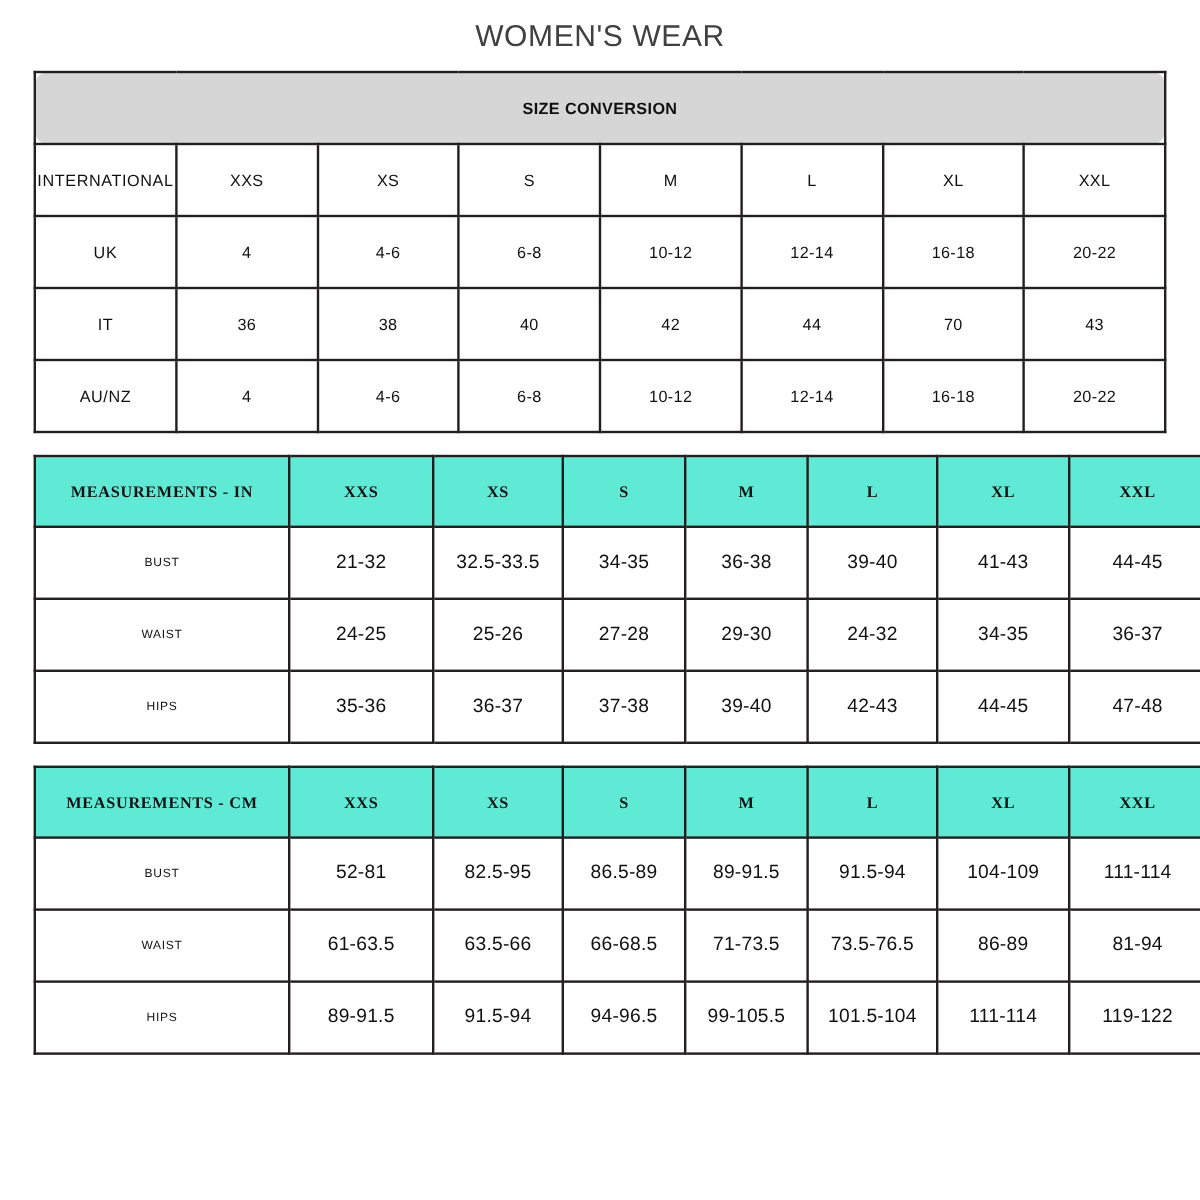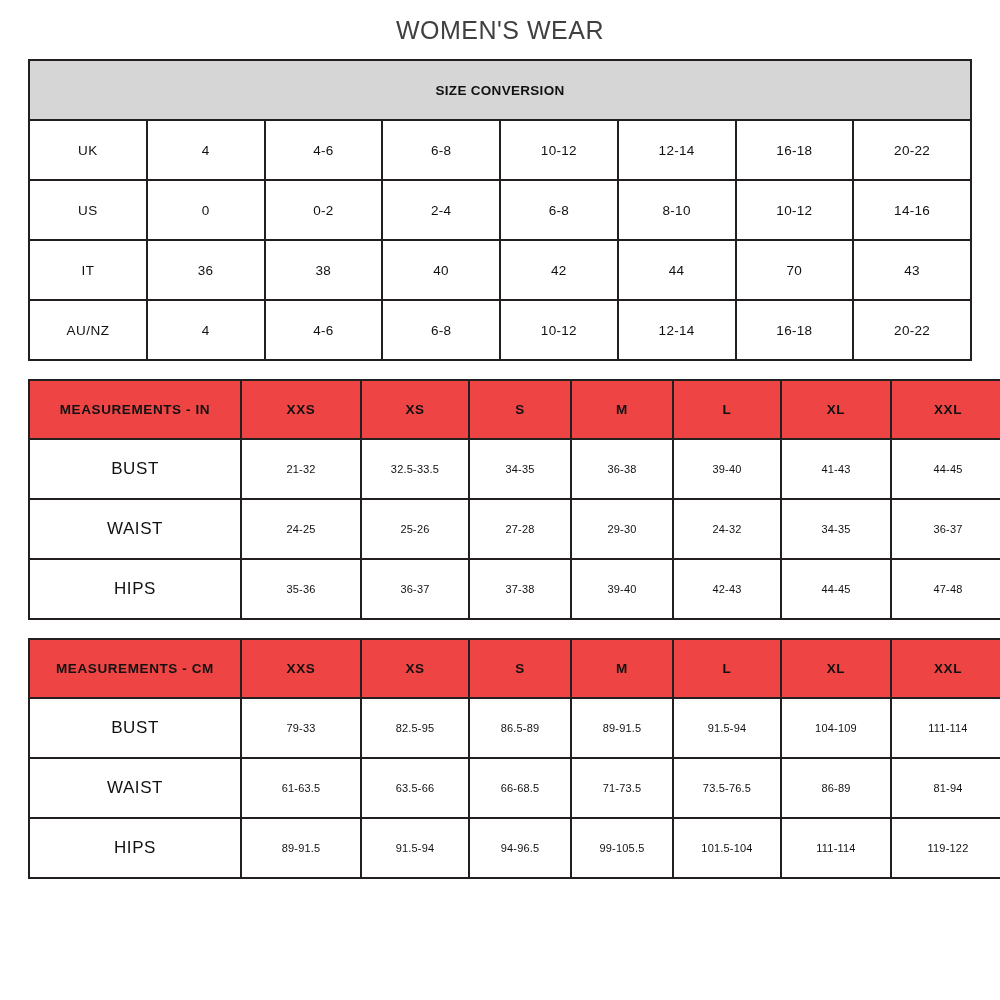--- a/index.html
+++ b/index.html
@@ -39,93 +39,95 @@
     border: 2px solid #231f20;
   }
   .banner {
     background: #d6d6d6;
     text-align: center;
     font-weight: bold;
     font-size: 13.5px;
     letter-spacing: 0.6px;
     height: 48px;
     vertical-align: middle;
+    border-radius: 11px;
   }
   .conversion td {
     height: 56px;
     text-align: center;
     vertical-align: middle;
     font-size: 13.5px;
     letter-spacing: 0.3px;
   }
   .conversion td.rowhead {
     font-size: 13.5px;
     letter-spacing: 0.5px;
   }
   .meas {
     margin-top: 18px;
   }
   .meas th {
-    background: #ef4444;
+    background: #5eead4;
     height: 55px;
     font-size: 13.5px;
     font-weight: bold;
     letter-spacing: 0.6px;
     text-align: center;
     vertical-align: middle;
+    font-family: Liberation Serif, serif;
   }
   .meas th.label-col {
     text-align: center;
   }
   .meas td {
     height: 56px;
     text-align: center;
     vertical-align: middle;
-    font-size: 11px;
+    font-size: 16px;
     letter-spacing: 0.2px;
   }
   .meas td.rowhead {
-    font-size: 17px;
+    font-size: 10px;
     letter-spacing: 0.6px;
   }
 </style>
 </head>
 <body>
 
 <div class="page">
 
   <h1 class="page-title">WOMEN'S WEAR</h1>
 
   <table class="conversion">
     <tbody>
       <tr>
         <td class="banner" colspan="8">SIZE CONVERSION</td>
+      </tr>
+      <tr>
+        <td class="rowhead" style="width:164px">INTERNATIONAL</td>
+        <td style="width:108px">XXS</td>
+        <td style="width:108px">XS</td>
+        <td style="width:108px">S</td>
+        <td style="width:114px">M</td>
+        <td style="width:114px">L</td>
+        <td style="width:114px">XL</td>
+        <td style="width:114px">XXL</td>
       </tr>
 
       <tr>
         <td class="rowhead">UK</td>
         <td>4</td>
         <td>4-6</td>
         <td>6-8</td>
         <td>10-12</td>
         <td>12-14</td>
         <td>16-18</td>
         <td>20-22</td>
       </tr>
       <tr>
-        <td class="rowhead">US</td>
-        <td>0</td>
-        <td>0-2</td>
-        <td>2-4</td>
-        <td>6-8</td>
-        <td>8-10</td>
-        <td>10-12</td>
-        <td>14-16</td>
-      </tr>
-      <tr>
         <td class="rowhead">IT</td>
         <td>36</td>
         <td>38</td>
         <td>40</td>
         <td>42</td>
         <td>44</td>
         <td>70</td>
         <td>43</td>
       </tr>
       <tr>
@@ -193,21 +195,21 @@
         <th style="width:116px">XXS</th>
         <th style="width:104px">XS</th>
         <th style="width:98px">S</th>
         <th style="width:98px">M</th>
         <th style="width:104px">L</th>
         <th style="width:106px">XL</th>
         <th style="width:110px">XXL</th>
       </tr>
       <tr>
         <td class="rowhead">BUST</td>
-        <td>79-33</td>
+        <td>52-81</td>
         <td>82.5-95</td>
         <td>86.5-89</td>
         <td>89-91.5</td>
         <td>91.5-94</td>
         <td>104-109</td>
         <td>111-114</td>
       </tr>
       <tr>
         <td class="rowhead">WAIST</td>
         <td>61-63.5</td>

